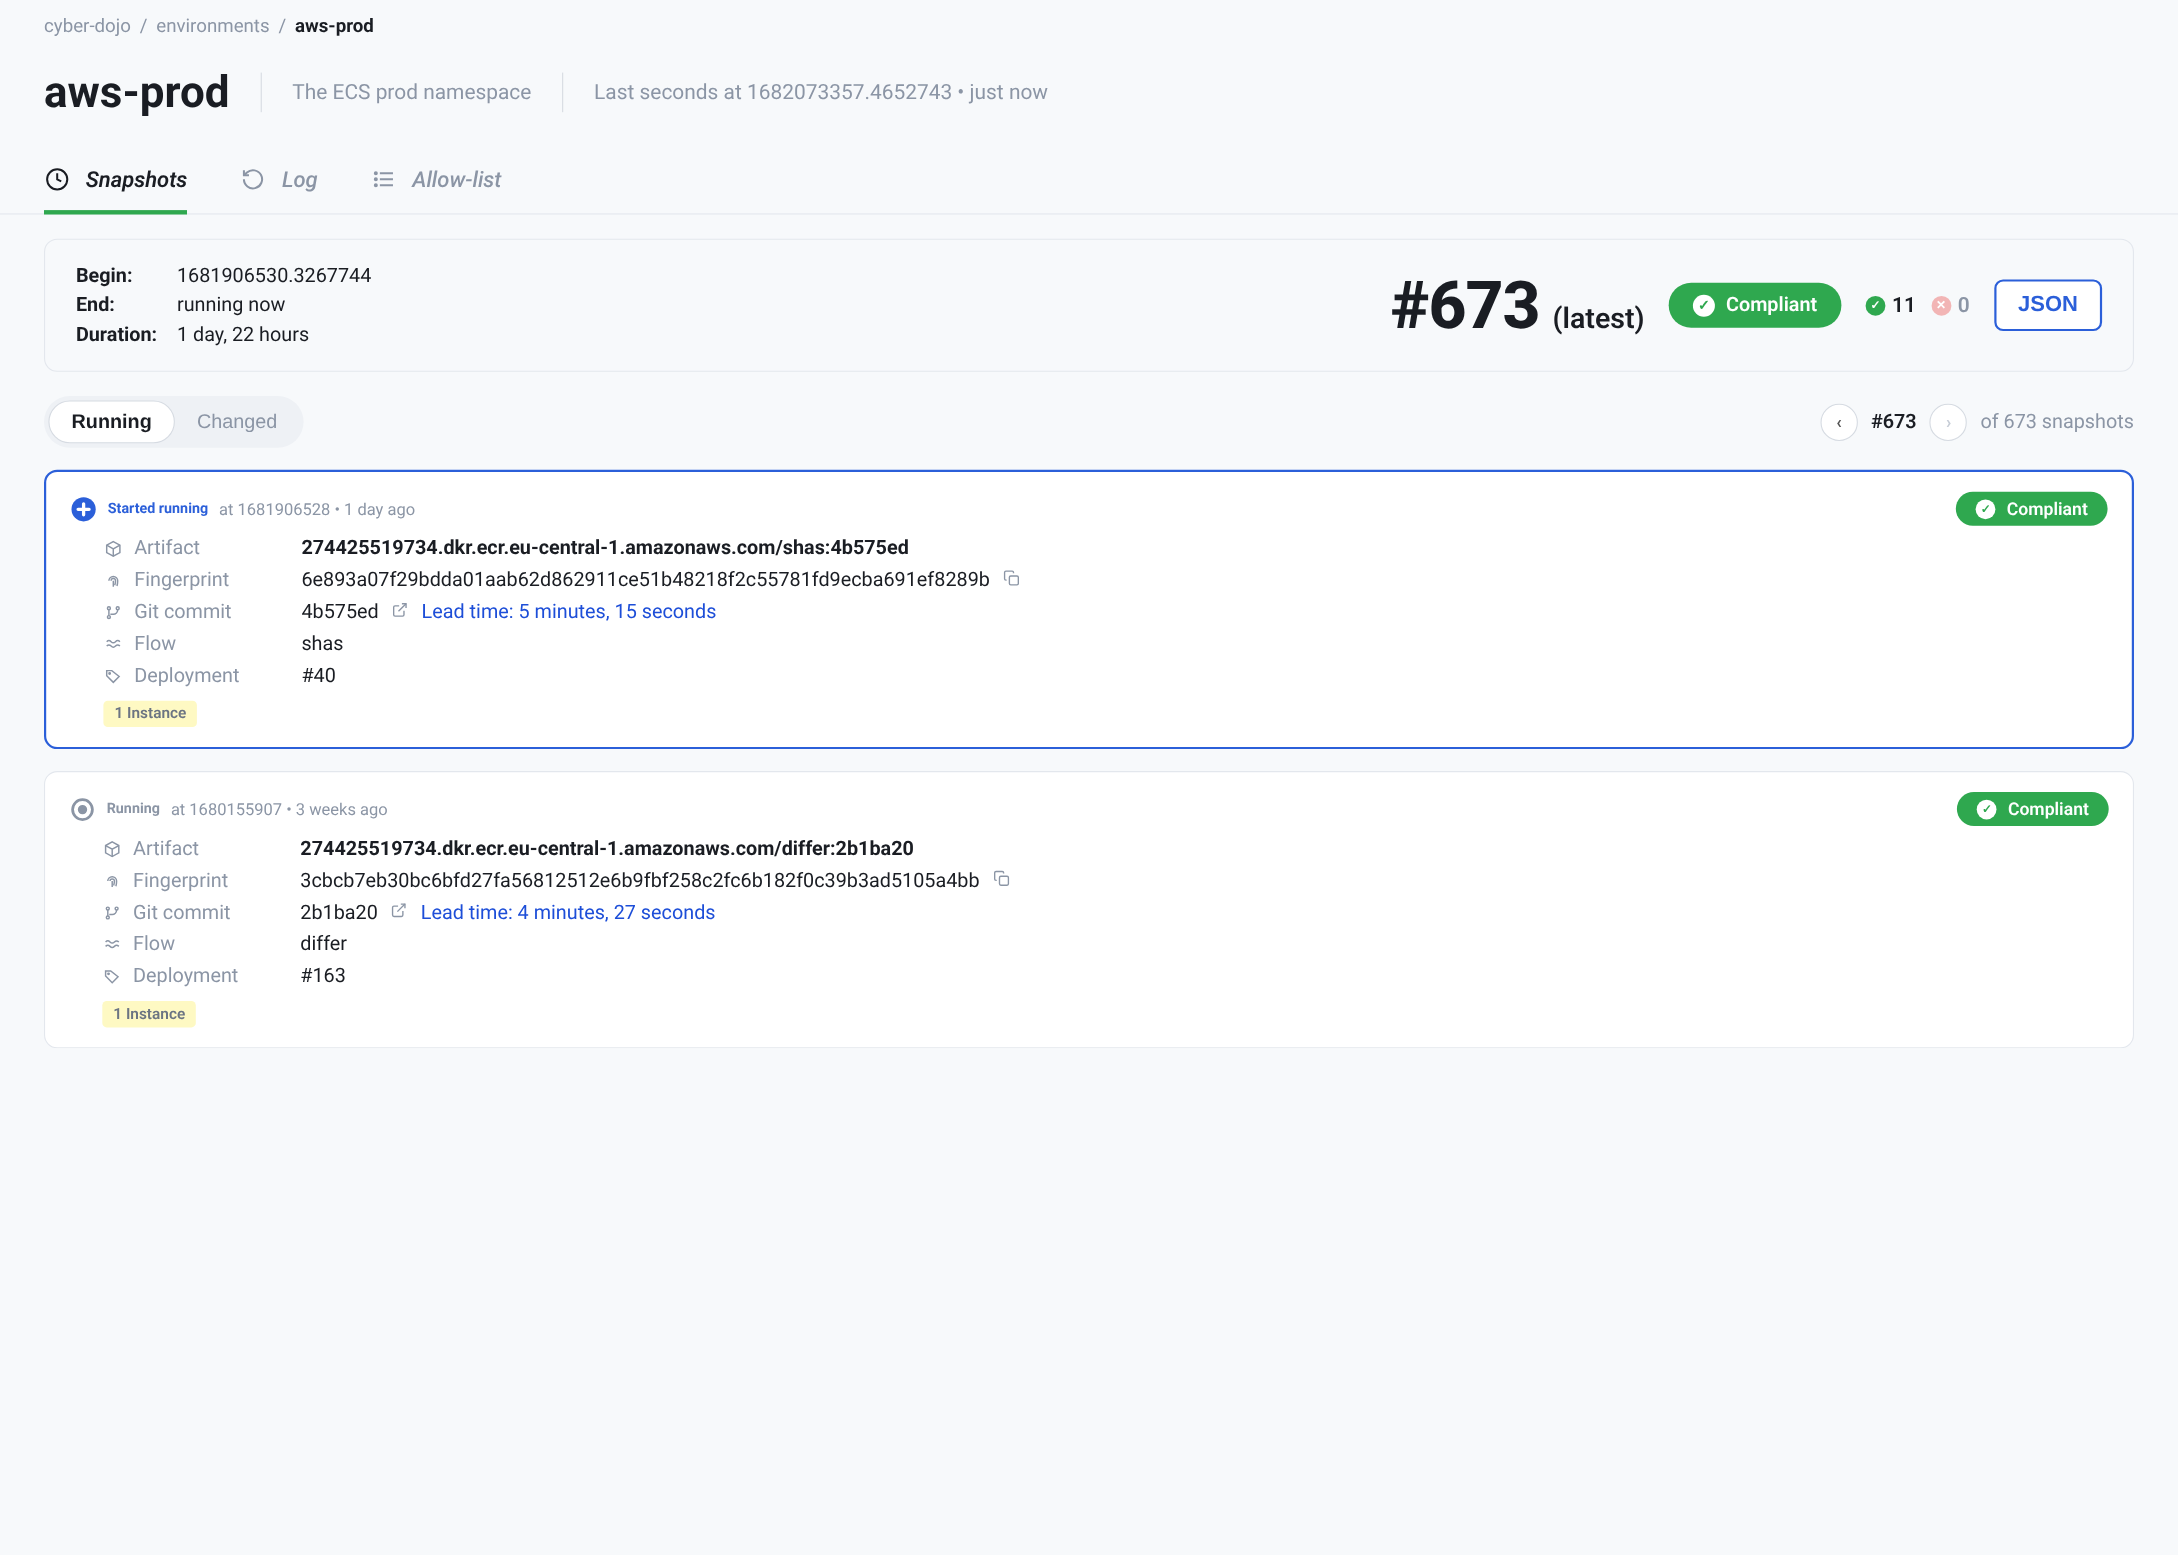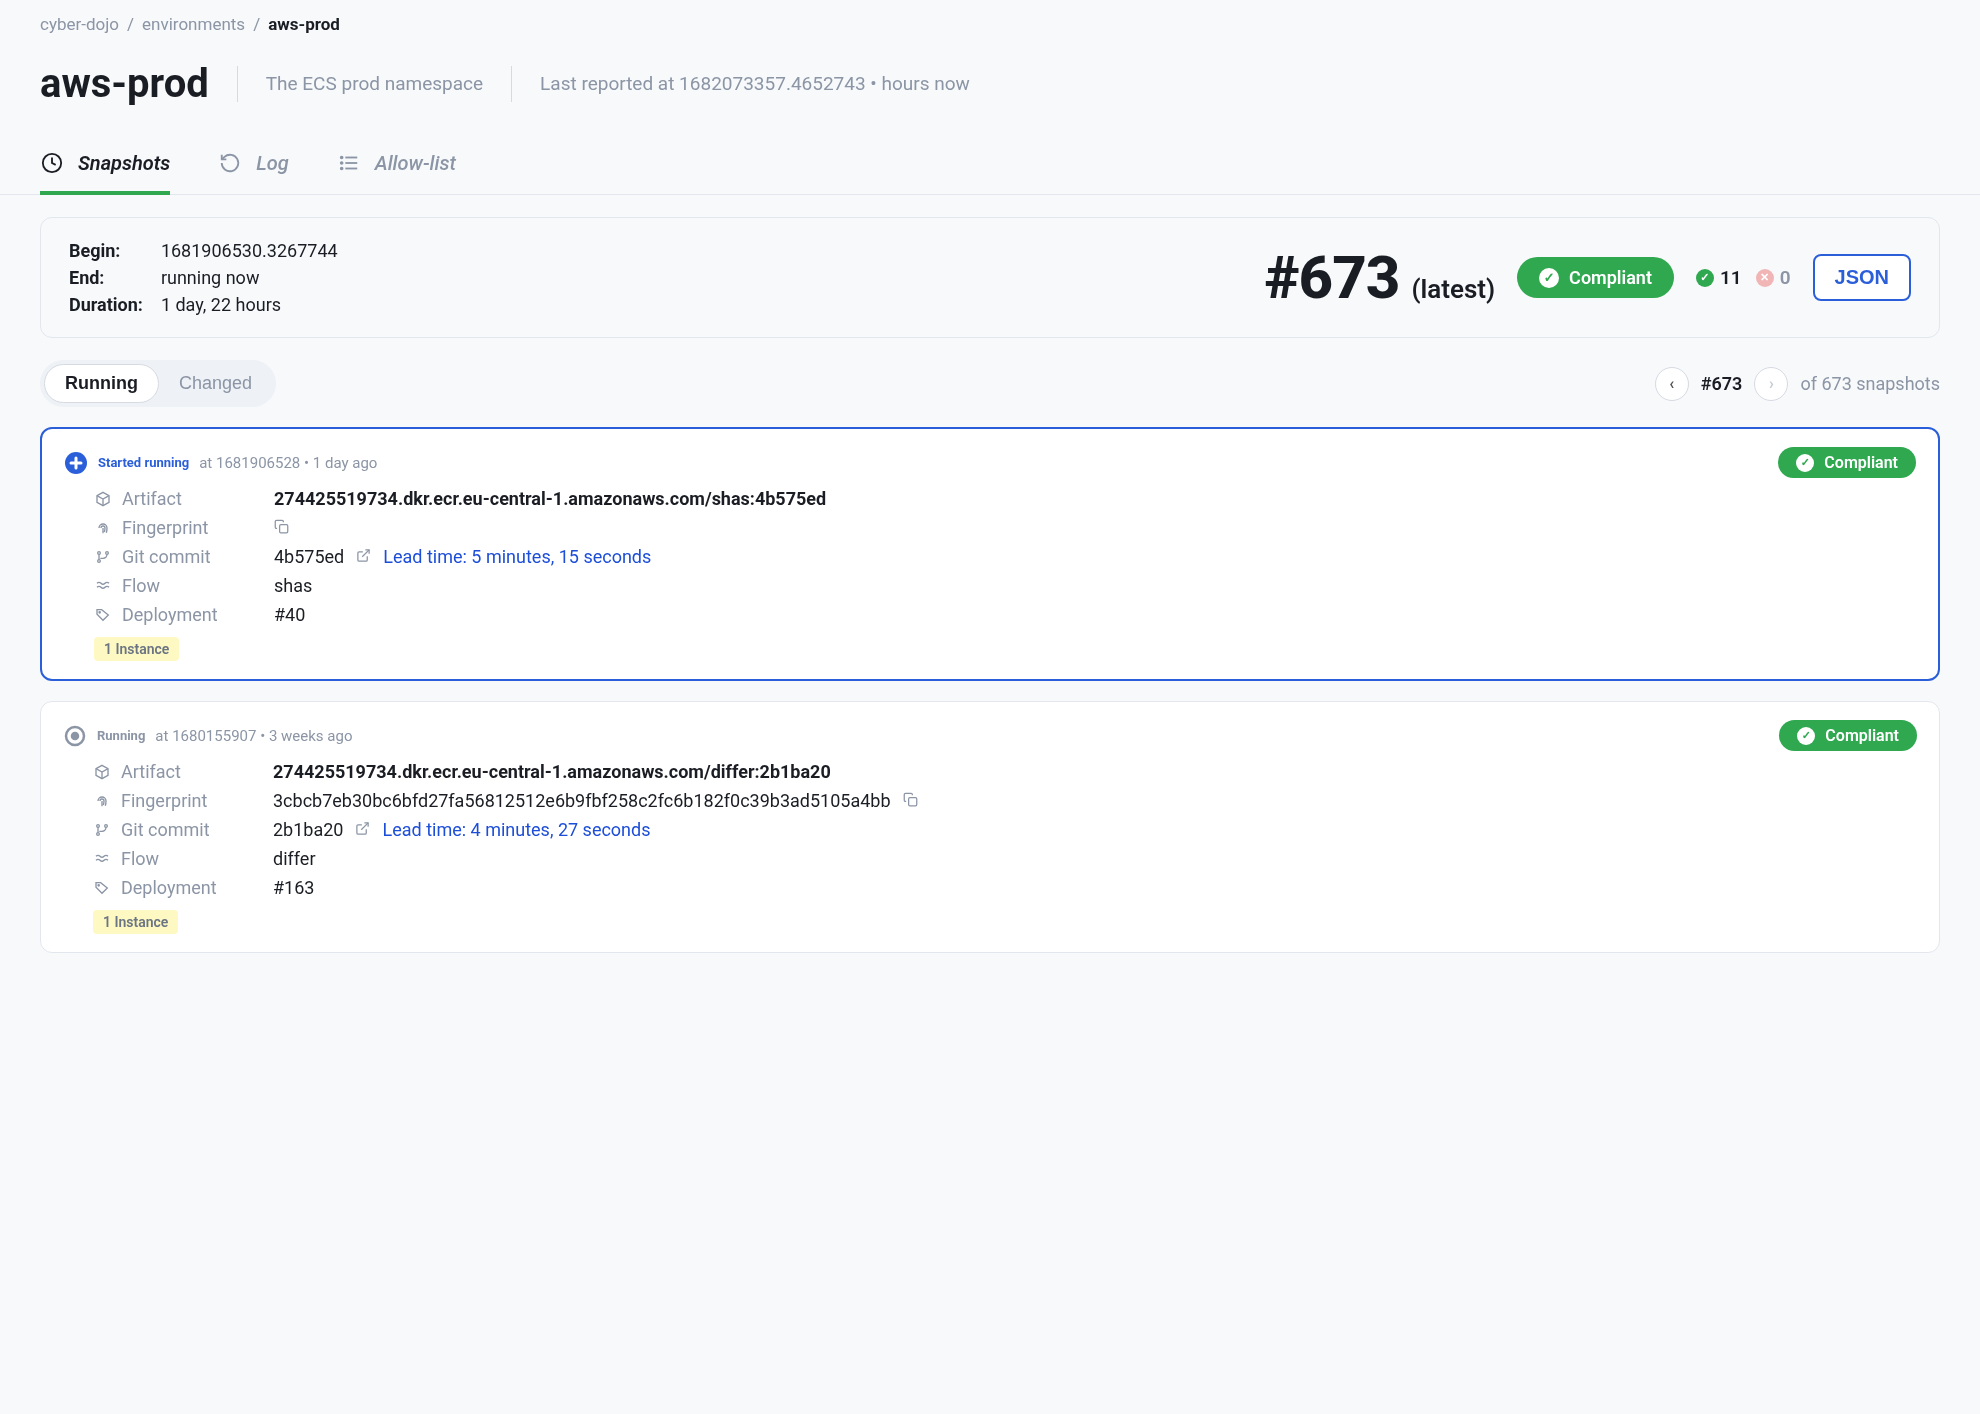--- a/index.html
+++ b/index.html
@@ -124,21 +124,21 @@
   <a>environments</a>
   <span class="sep">/</span>
   <span class="current">aws-prod</span>
 </div>
 
 <div class="header-row">
   <div class="page-title">aws-prod</div>
   <div class="header-divider"></div>
   <div class="header-sub">The ECS prod namespace</div>
   <div class="header-divider"></div>
-  <div class="header-sub">Last reported at 1682073357.4652743 • hours now</div>
+  <div class="header-sub">Last seconds at 1682073357.4652743 • just now</div>
 </div>
 
 <div class="tabs">
   <div class="tab active">
     <span class="tab-icon">
       <svg width="22" height="22" viewBox="0 0 24 24" fill="none" stroke="#1a1d23" stroke-width="2">
           <circle cx="12" cy="12" r="10"></circle>
           <polyline points="12 6 12 12 16 14"></polyline>
         </svg>
     </span>
@@ -248,20 +248,21 @@
 
     <div class="detail-label">
       <span class="ic">
           <svg width="16" height="16" viewBox="0 0 24 24" fill="none" stroke="currentColor" stroke-width="2">
             <path d="M6 12a6 6 0 0 1 12 0c0 4-1 7-1 7M9 12a3 3 0 0 1 6 0c0 3-1 6-1 6M12 12v8"></path>
           </svg>
         </span>
       <span>Fingerprint</span>
     </div>
     <div class="detail-value">
+      <span class="mono">6e893a07f29bdda01aab62d862911ce51b48218f2c55781fd9ecba691ef8289b</span>
       <span class="copy-ic"><svg width="15" height="15" viewBox="0 0 24 24" fill="none" stroke="currentColor" stroke-width="2">
             <rect x="9" y="9" width="13" height="13" rx="2"></rect>
             <path d="M5 15H4a2 2 0 0 1-2-2V4a2 2 0 0 1 2-2h9a2 2 0 0 1 2 2v1"></path>
           </svg></span>
     </div>
 
     <div class="detail-label">
       <span class="ic">
           <svg width="16" height="16" viewBox="0 0 24 24" fill="none" stroke="currentColor" stroke-width="2">
             <circle cx="6" cy="6" r="2"></circle>

